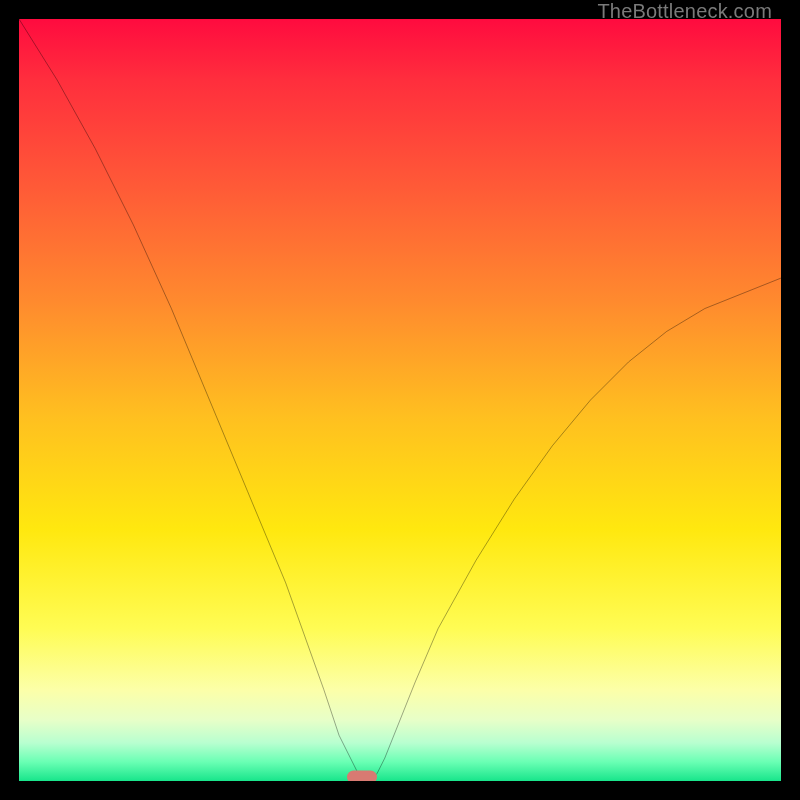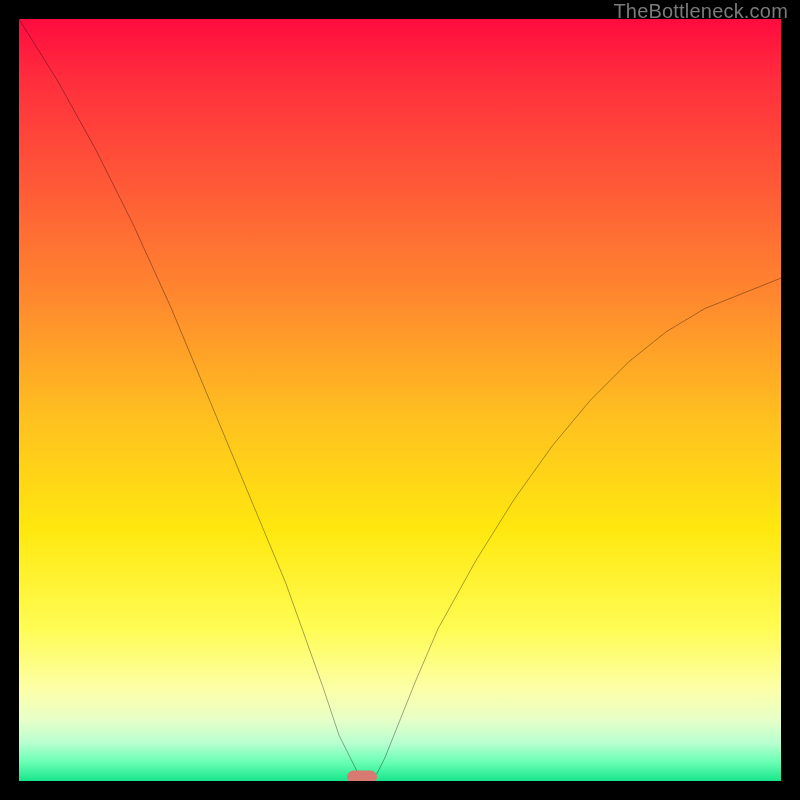--- a/index.html
+++ b/index.html
@@ -13,21 +13,21 @@
   }
   .outer {
     width: 800px;
     height: 800px;
     background: #000;
     position: relative;
   }
   .watermark {
     position: absolute;
     top: 0;
-    right: 12px;
+    right: 28px;
     color: #7a7a7a;
     font-size: 20px;
     font-weight: 500;
     letter-spacing: 0.2px;
     z-index: 5;
   }
   .plot {
     position: absolute;
     left: 19px;
     top: 19px;

